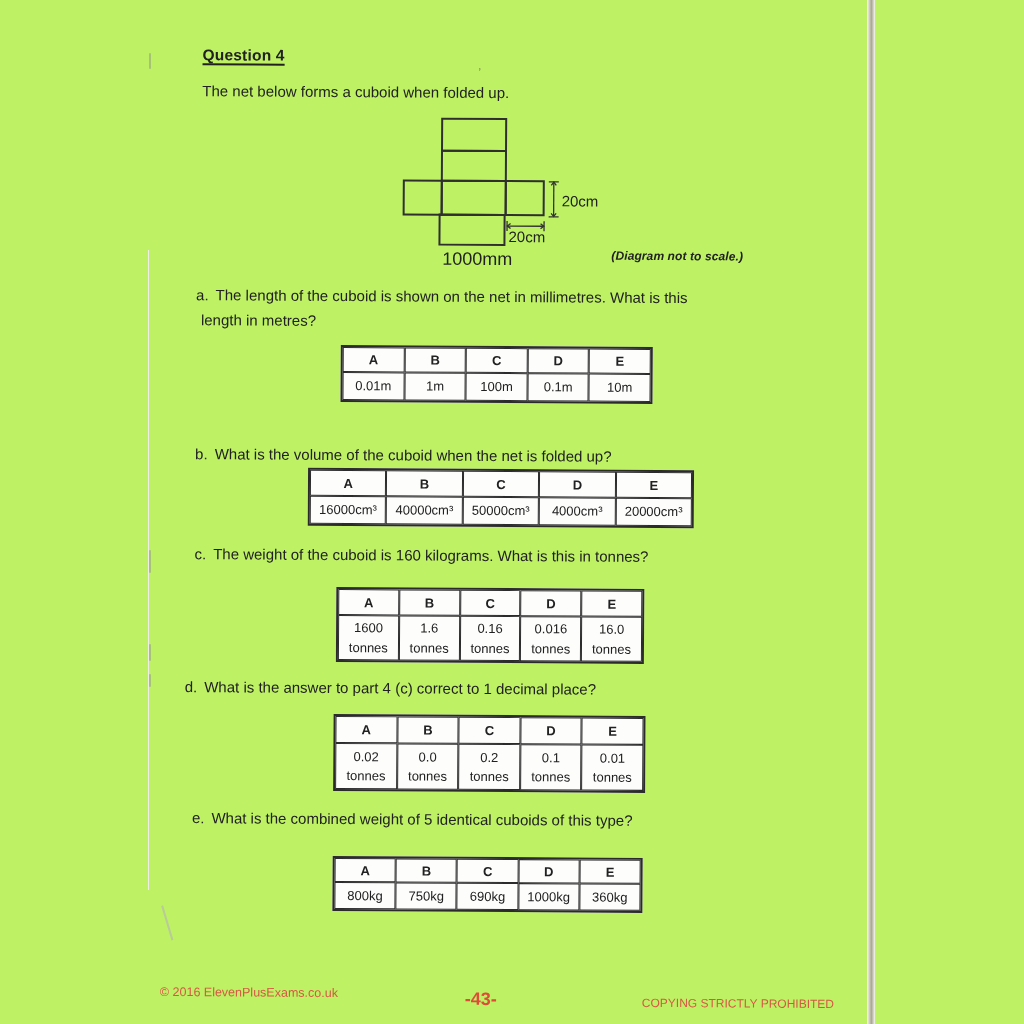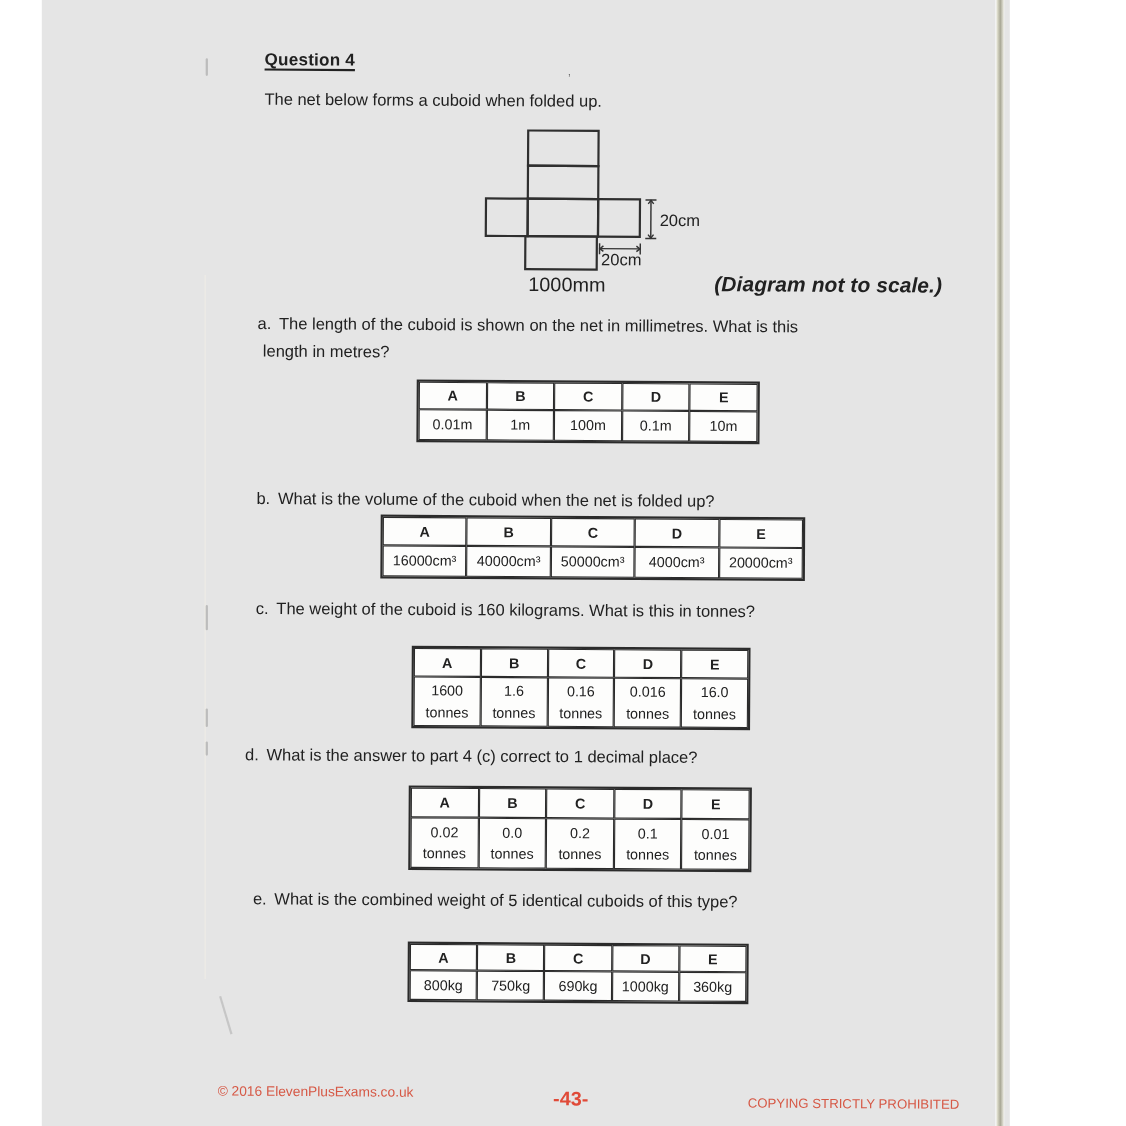--- a/index.html
+++ b/index.html
@@ -1,23 +1,22 @@
 <!DOCTYPE html>
 <html><head>
 <meta charset="utf-8">
 <style>
   html,body{margin:0;padding:0;}
   .canvas{
     position:relative;
-    width:880px;height:1024px;
-    background:#e5e5e5;
+    width:1024px;height:1024px;
+    background:#bef264;
     overflow:hidden;
     font-family:"Liberation Sans", sans-serif;
     color:#212121;
-    margin-left:38px;
   }
   .content{
     position:absolute;inset:0;
     transform:rotate(0.35deg);
     transform-origin:500px 480px;
   }
   .abs{position:absolute;}
   .q-title{
     left:200px;top:48px;
     font-size:15.5px;font-weight:bold;
@@ -42,21 +41,21 @@
   .f-right {left:103px;top:62px;width:40px;height:36px;}
   .f-bottom{left:37px;top:96px;width:67px;height:32px;}
 
   .dim-v{left:546px;top:180px;width:12px;height:38px;}
   .dim-h{left:504px;top:220px;width:40px;height:12px;}
   .lbl-h  {left:560px;top:192px;font-size:15px;}
   .lbl-d  {left:507px;top:228px;font-size:15px;}
   .lbl-len{left:441px;top:249px;font-size:18px;}
   .note{
     left:610px;top:248px;
-    font-size:19px;font-weight:bold;font-style:italic;
+    font-size:12px;font-weight:bold;font-style:italic;
     letter-spacing:.1px;
   }
 
   
   .qline{font-size:15px;white-space:nowrap;}
   .qline .plabel{display:inline-block;margin-right:7px;}
   .pa {left:195px;top:288px;}
   .pa2{left:200px;top:313px;}
   .pb {left:195px;top:447px;}
   .pc {left:195px;top:547px;}

